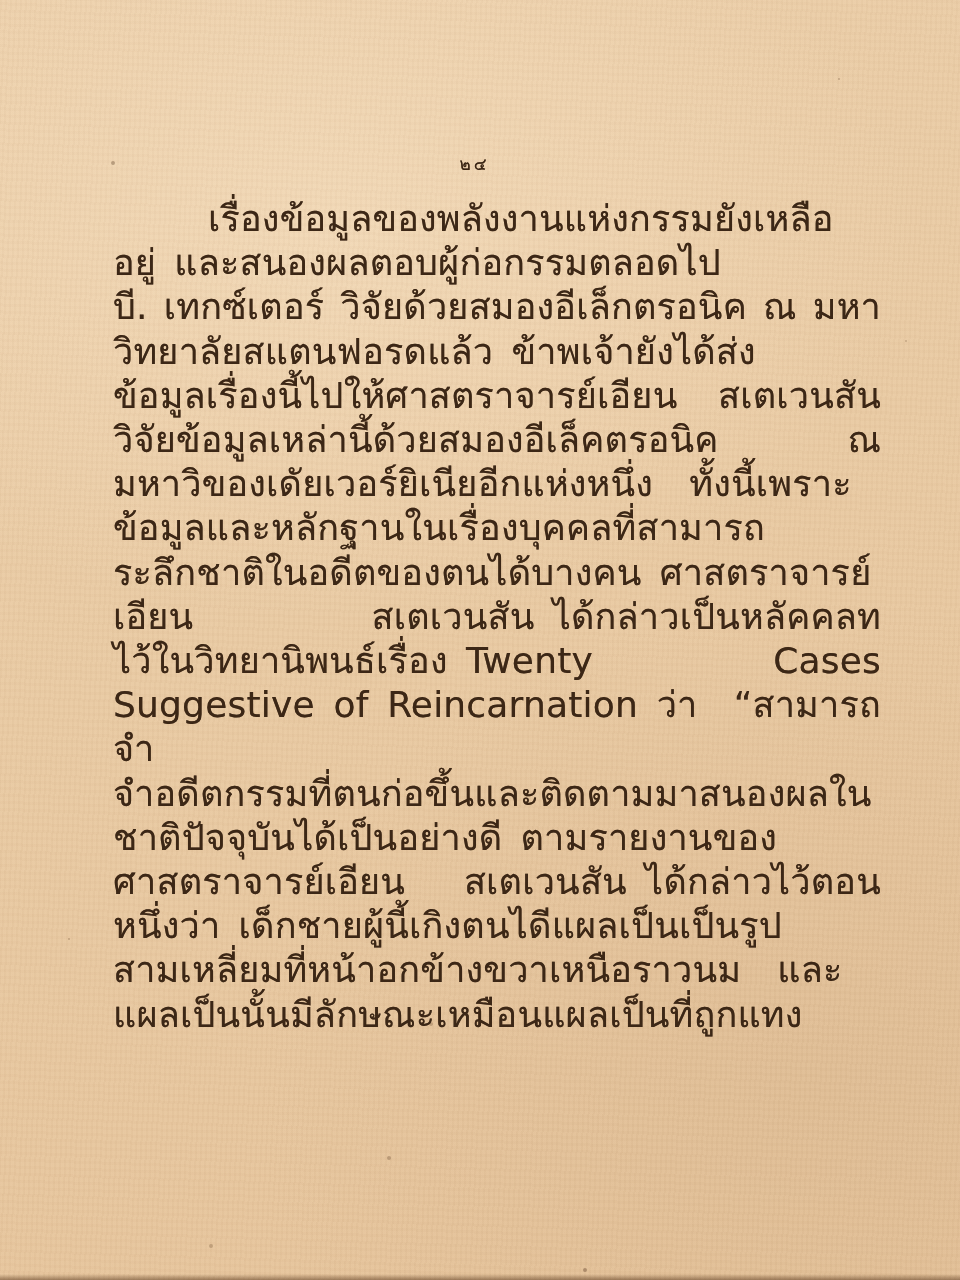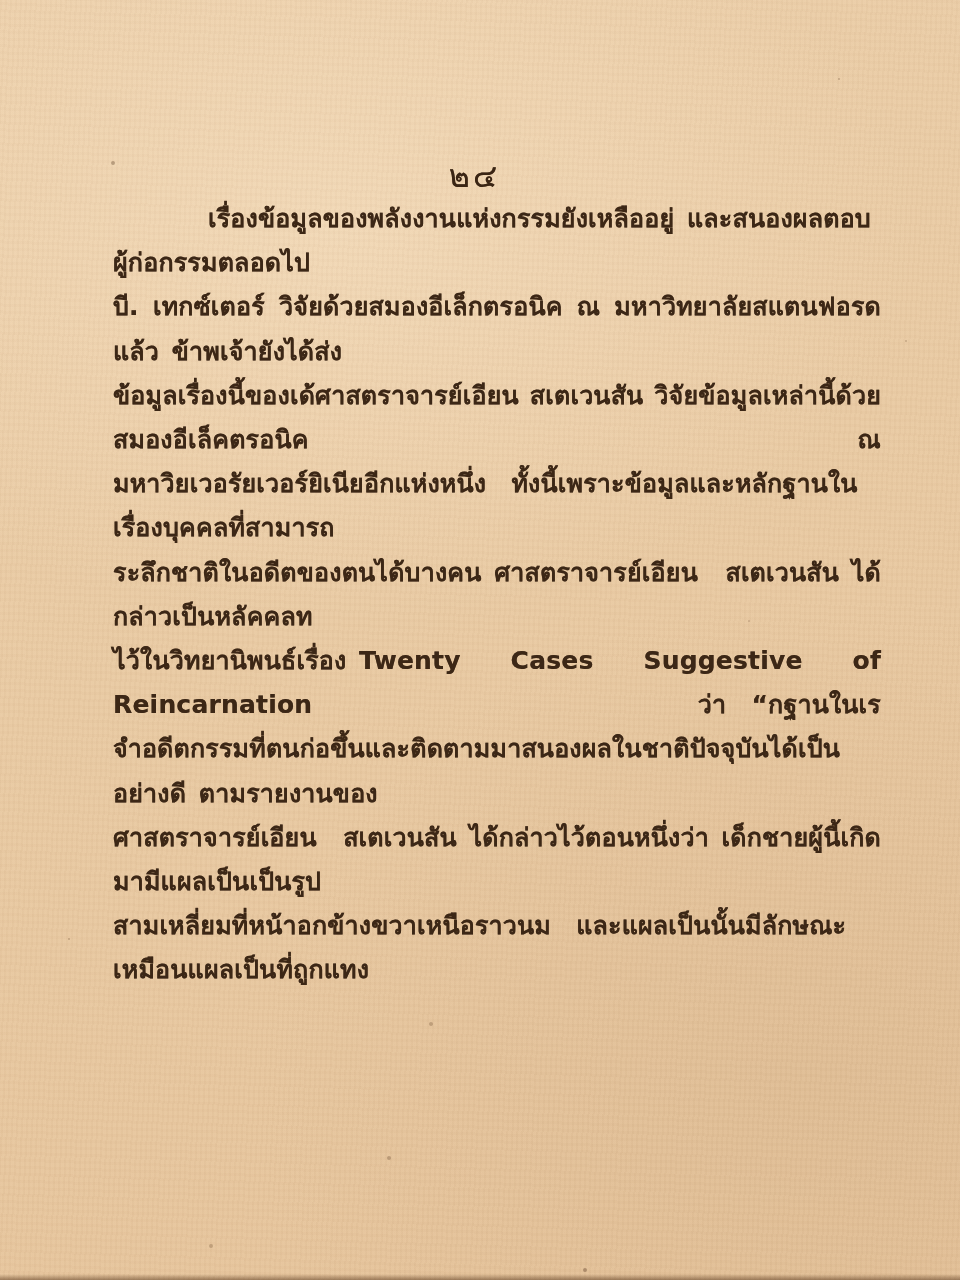--- a/index.html
+++ b/index.html
@@ -59,58 +59,57 @@
       748px 620px 0 0 rgba(90,60,35,0.22);
     pointer-events: none;
   }
   .page-number {
     position: absolute;
     top: 150px;
     left: 113px;
     width: 767px;
     transform: translateX(-22px);
     text-align: center;
-    font-size: 32px;
+    font-size: 17px;
     letter-spacing: 3px;
     color: #3a2514;
     text-shadow: 0 0 0.5px rgba(58,37,20,0.7);
   }
   .body-text {
     position: absolute;
     top: 197px;
     left: 113px;
     width: 768px;
   }
   .text-line {
-    font-size: 25px;
+    font-size: 36px;
     line-height: 44.2px;
     text-align: justify;
     text-align-last: justify;
     color: #3c2716;
     text-shadow: 0 0 0.5px rgba(60,39,22,0.65);
     letter-spacing: 0.2px;
-    font-weight: bold;
   }
   .text-line.indent {
     text-indent: 95px;
   }
 </style>
 </head>
 <body>
 
 <div class="sheet">
   <div class="speckles"></div>
 
   <div class="page-number">๒๔</div>
 
   <div class="body-text">
     <div class="text-line indent">เรื่องข้อมูลของพลังงานแห่งกรรมยังเหลืออยู่ และสนองผลตอบผู้ก่อกรรมตลอดไป</div>
     <div class="text-line">บี. เทกซ์เตอร์ วิจัยด้วยสมองอีเล็กตรอนิค ณ มหาวิทยาลัยสแตนฟอรดแล้ว ข้าพเจ้ายังได้ส่ง</div>
-    <div class="text-line">ข้อมูลเรื่องนี้ของเด้ศาสตราจารย์เอียน สเตเวนสัน วิจัยข้อมูลเหล่านี้ด้วยสมองอีเล็คตรอนิค ณ</div>
-    <div class="text-line">มหาวิยเวอรัยเวอร์ยิเนียอีกแห่งหนึ่ง ทั้งนี้เพราะข้อมูลและหลักฐานในเรื่องบุคคลที่สามารถ</div>
+    <div class="text-line">ข้อมูลเรื่องนี้ไปให้ศาสตราจารย์เอียน สเตเวนสัน วิจัยข้อมูลเหล่านี้ด้วยสมองอีเล็คตรอนิค ณ</div>
+    <div class="text-line">มหาวิของเดัยเวอร์ยิเนียอีกแห่งหนึ่ง ทั้งนี้เพราะข้อมูลและหลักฐานในเรื่องบุคคลที่สามารถ</div>
     <div class="text-line">ระลึกชาติในอดีตของตนได้บางคน ศาสตราจารย์เอียน สเตเวนสัน ได้กล่าวเป็นหลัคคลท</div>
-    <div class="text-line">ไว้ในวิทยานิพนธ์เรื่อง Twenty Cases Suggestive of Reincarnation ว่า “กฐานในเร</div>
+    <div class="text-line">ไว้ในวิทยานิพนธ์เรื่อง Twenty Cases Suggestive of Reincarnation ว่า “สามารถจำ</div>
     <div class="text-line">จำอดีตกรรมที่ตนก่อขึ้นและติดตามมาสนองผลในชาติปัจจุบันได้เป็นอย่างดี ตามรายงานของ</div>
-    <div class="text-line">ศาสตราจารย์เอียน สเตเวนสัน ได้กล่าวไว้ตอนหนึ่งว่า เด็กชายผู้นี้เกิดมามีแผลเป็นเป็นรูป</div>
+    <div class="text-line">ศาสตราจารย์เอียน สเตเวนสัน ได้กล่าวไว้ตอนหนึ่งว่า เด็กชายผู้นี้เกิงตนไดีแผลเป็นเป็นรูป</div>
     <div class="text-line">สามเหลี่ยมที่หน้าอกข้างขวาเหนือราวนม และแผลเป็นนั้นมีลักษณะเหมือนแผลเป็นที่ถูกแทง</div>
 
   </div>
 </div>
 
 </body></html>

